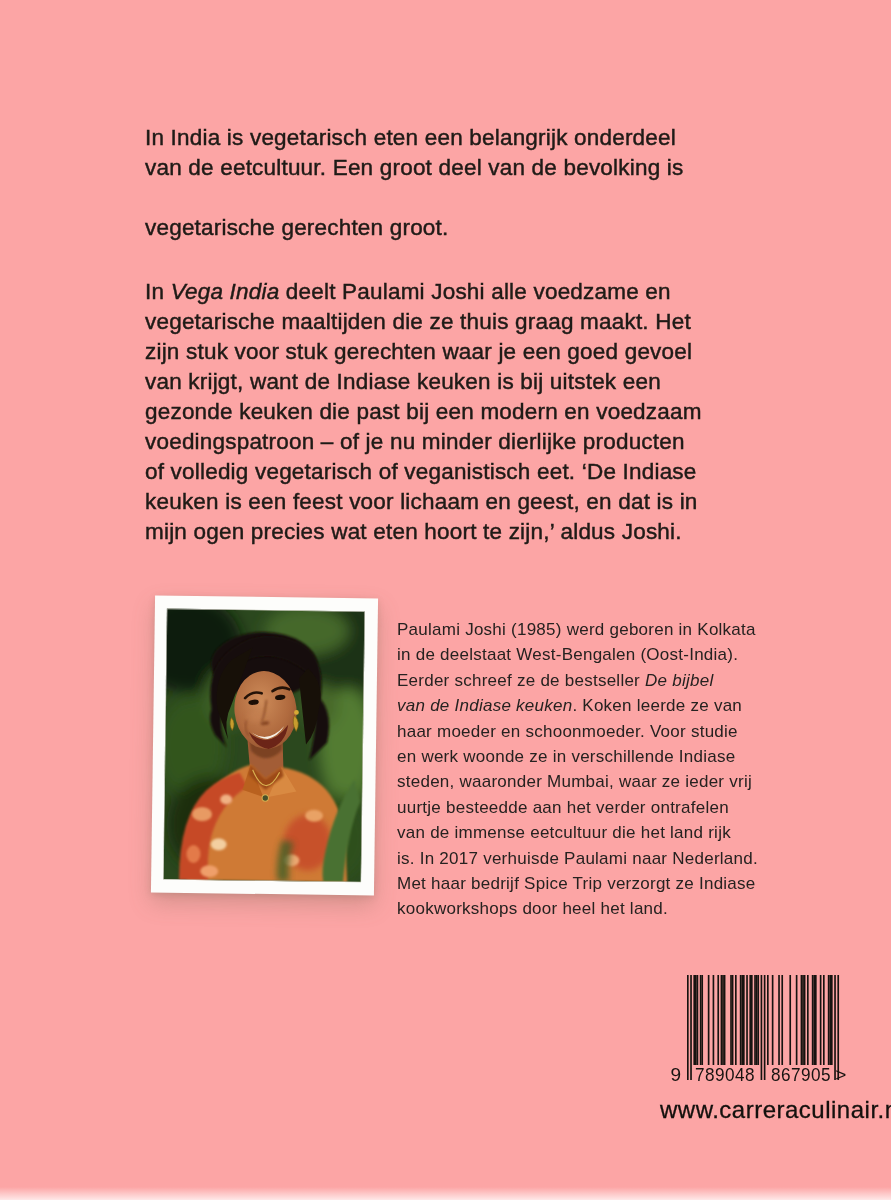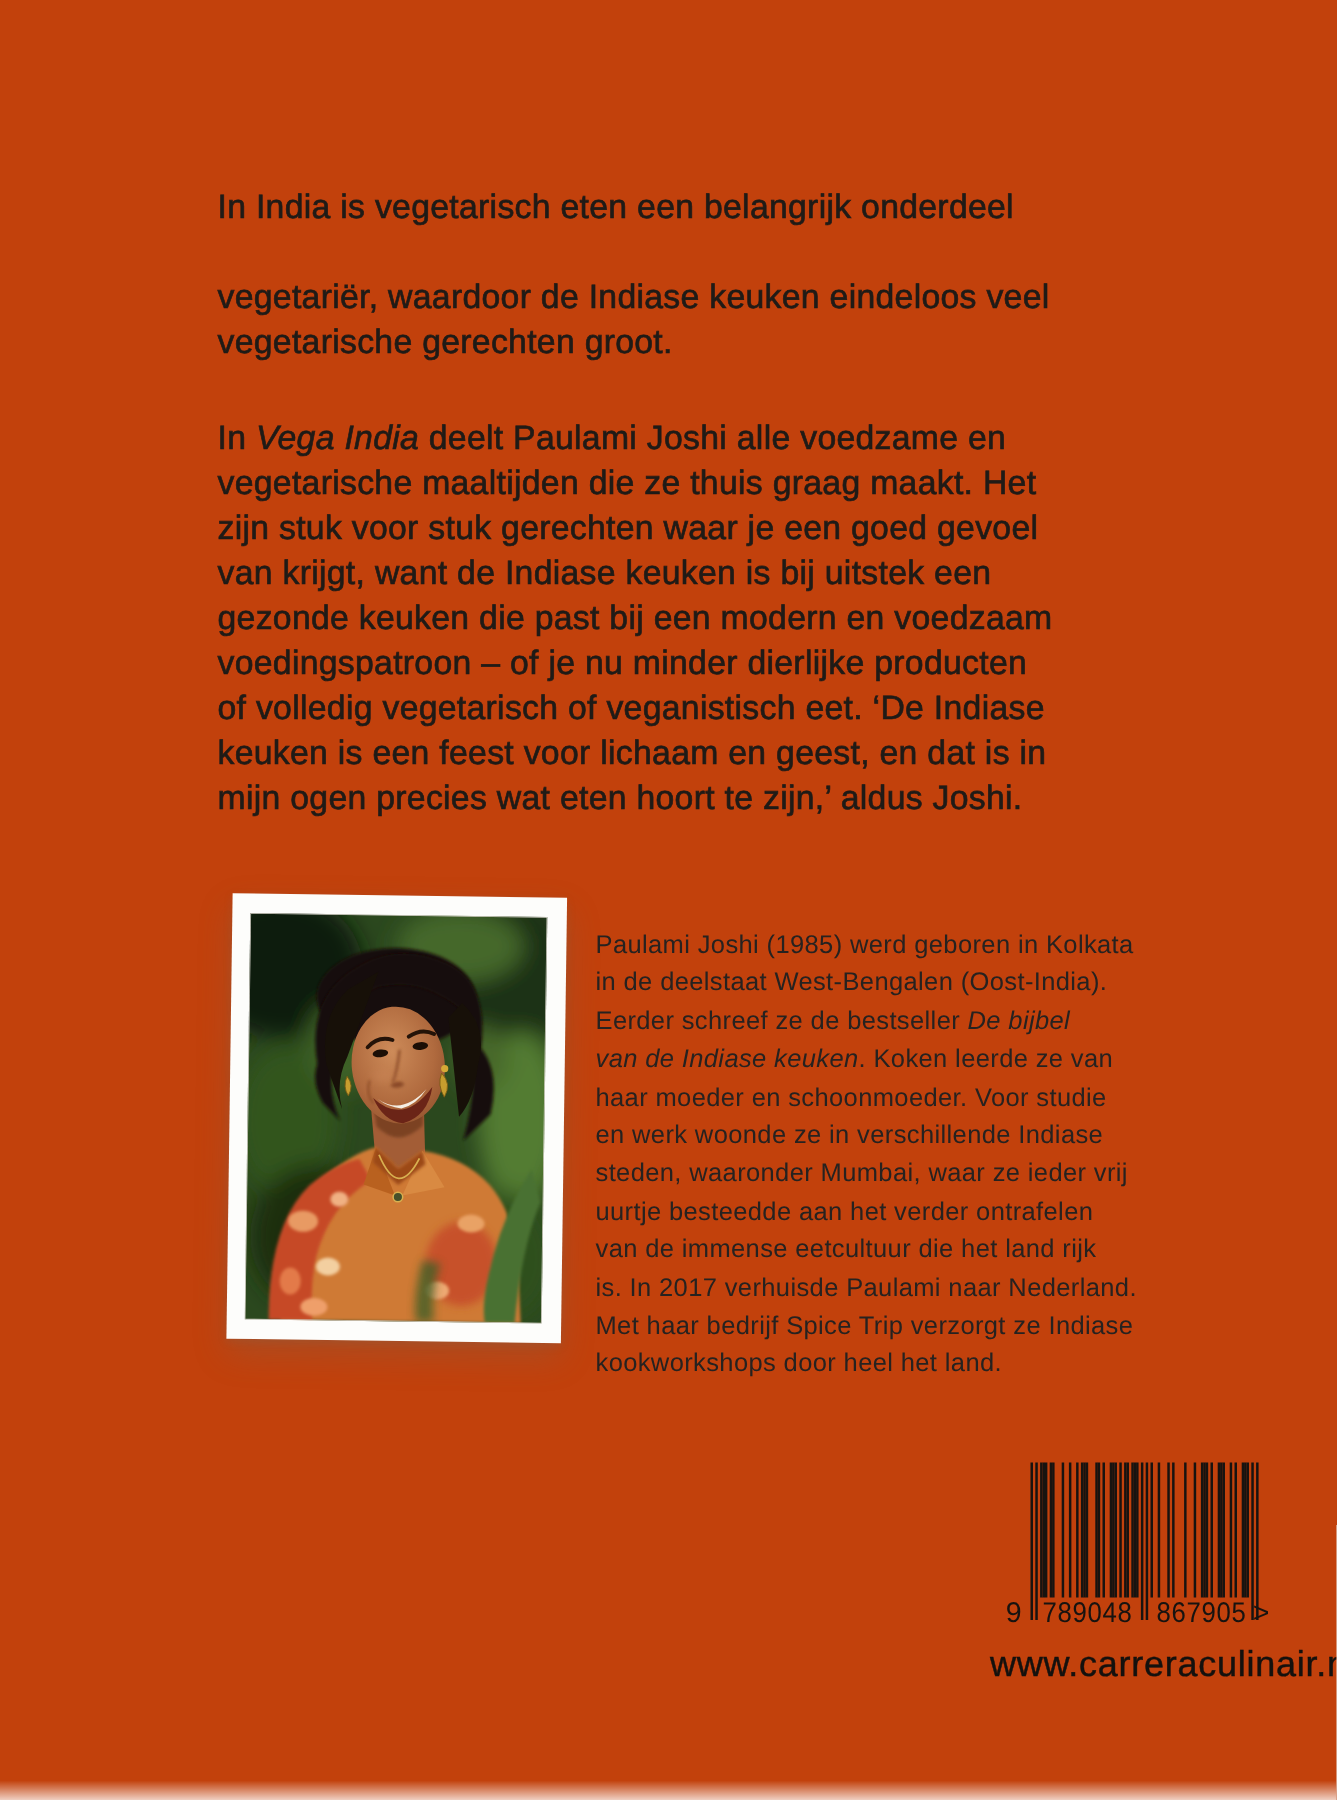--- a/index.html
+++ b/index.html
@@ -1,19 +1,19 @@
 <!DOCTYPE html>
 <html><head>
 <meta charset="utf-8">
 <style>
   html,body{margin:0;padding:0;background:#e8e2da;}
   .cover{
     position:relative;
     width:891px;height:1200px;
-    background:#c2410c;
+    background:#fca5a5;
     overflow:hidden;
     font-family:"Liberation Sans",sans-serif;
     color:#1f1b17;
   }
   .blurb{
     position:absolute;left:145px;width:610px;
     font-size:22.5px;line-height:30px;
     letter-spacing:0.2px;
     -webkit-text-stroke:0.45px #1f1b17;
     color:#1f1b17;
@@ -52,21 +52,21 @@
   .bottom-edge{
     position:absolute;left:0;bottom:0;width:100%;height:13px;
     background:linear-gradient(to bottom,rgba(255,255,255,0),rgba(255,255,255,0.75));
   }
 </style>
 </head>
 <body>
 
 <div class="cover">
 
-  <p class="blurb blurb-1"><span>In India is vegetarisch eten een belangrijk onderdeel</span><br><br><span>vegetariër, waardoor de Indiase keuken eindeloos veel</span><br><span>vegetarische gerechten groot.</span></p>
+  <p class="blurb blurb-1"><span>In India is vegetarisch eten een belangrijk onderdeel</span><br><span>van de eetcultuur. Een groot deel van de bevolking is</span><br><br><span>vegetarische gerechten groot.</span></p>
 
   <p class="blurb blurb-2"><span>In </span><span class="it">Vega India</span><span> deelt Paulami Joshi alle voedzame en</span><br><span>vegetarische maaltijden die ze thuis graag maakt. Het</span><br><span>zijn stuk voor stuk gerechten waar je een goed gevoel</span><br><span>van krijgt, want de Indiase keuken is bij uitstek een</span><br><span>gezonde keuken die past bij een modern en voedzaam</span><br><span>voedingspatroon – of je nu minder dierlijke producten</span><br><span>of volledig vegetarisch of veganistisch eet. ‘De Indiase</span><br><span>keuken is een feest voor lichaam en geest, en dat is in</span><br><span>mijn ogen precies wat eten hoort te zijn,’ aldus Joshi.</span></p>
 
   <div class="photo-frame">
     <svg width="198" height="271" viewBox="0 0 198 271" aria-label="portrait">
       <defs>
         <filter id="b8" x="-40%" y="-40%" width="180%" height="180%">
             <feGaussianBlur stdDeviation="7"></feGaussianBlur>
           </filter>
         <filter id="b3" x="-40%" y="-40%" width="180%" height="180%">

